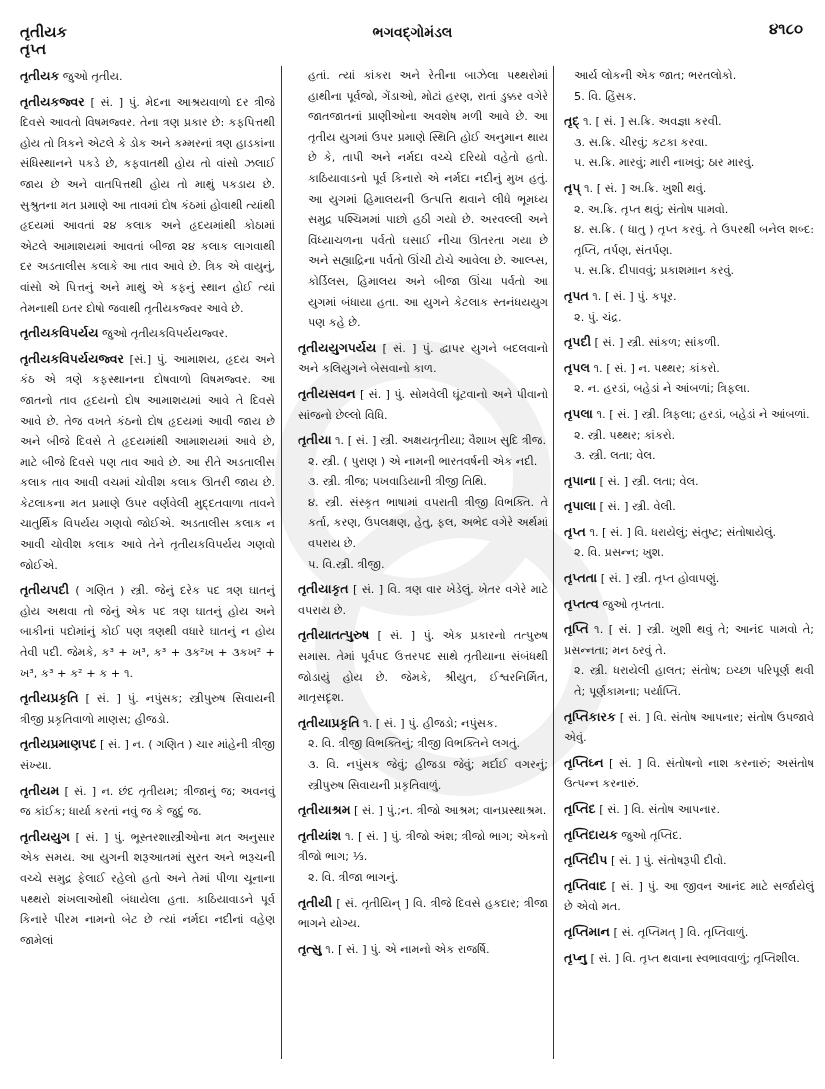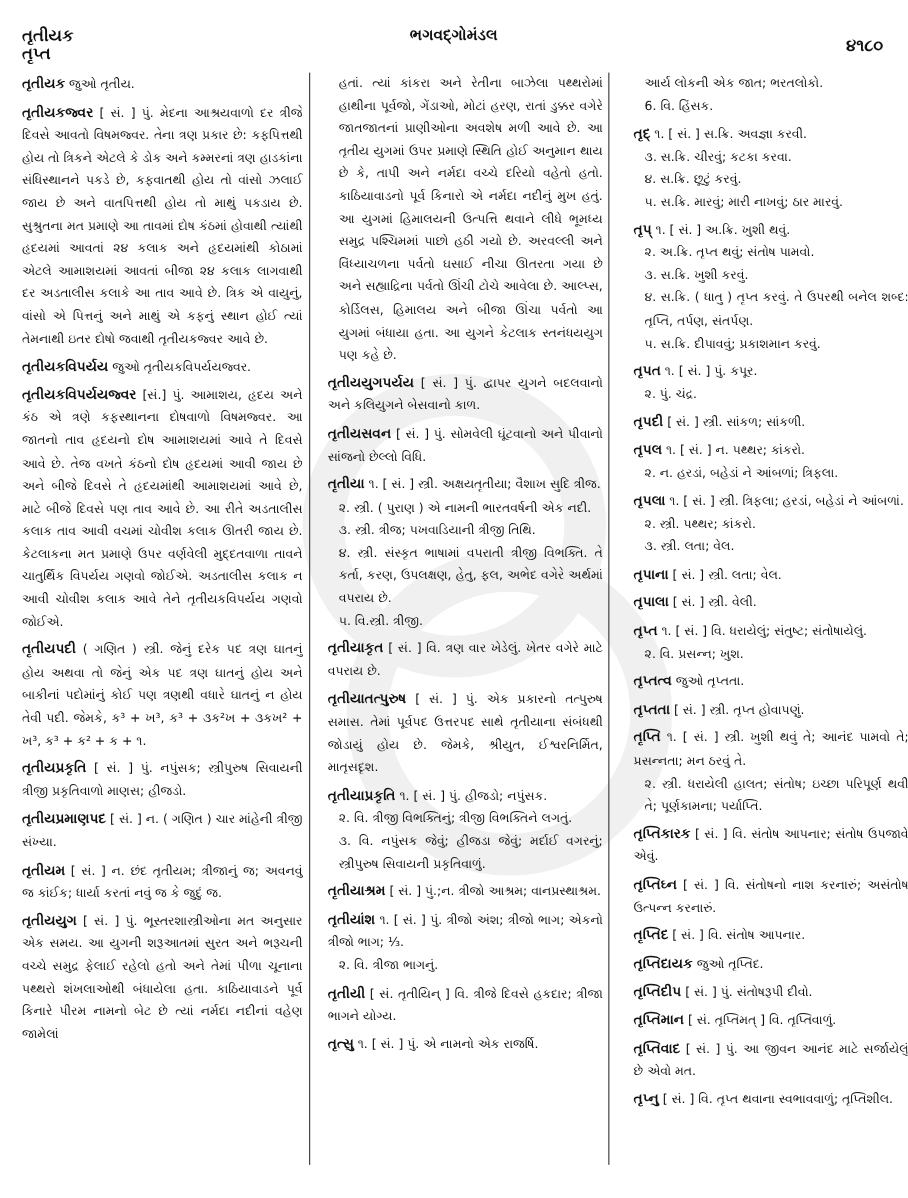--- a/index.html
+++ b/index.html
@@ -3,25 +3,25 @@
 <meta charset="utf-8">
 <style>
   html, body { margin:0; padding:0; background:#ffffff; }
   body { width:825px; height:1089px; position:relative; overflow:hidden;
          font-family:"DejaVu Sans", sans-serif; color:#111; }
   .watermark { position:absolute; left:255px; top:300px; width:320px; height:520px; pointer-events:none; }
   .watermark div { position:absolute; border-radius:50%; border:38px solid #f0f0f0; }
   .hdr { position:absolute; top:20px; left:0; width:825px; height:40px; }
   .hdr .left { position:absolute; left:20px; top:4px; font-size:15px; font-weight:bold; line-height:17px; }
   .hdr .center { position:absolute; left:0; width:825px; top:4px; text-align:center; font-size:14px; font-weight:bold; }
-  .hdr .right { position:absolute; right:22px; top:12px; font-size:15px; font-weight:bold; }
+  .hdr .right { position:absolute; right:22px; top:0; font-size:15px; font-weight:bold; }
   .col { position:absolute; top:66px; bottom:18px; font-size:11.3px; line-height:20.6px; }
   .col1 { left:20px; width:255px; }
   .col2 { left:298px; width:250px; }
-  .col3 { left:576px; width:250px; }
+  .col3 { left:564px; width:250px; }
   .rule { position:absolute; top:66px; bottom:30px; width:1px; background:#333; }
   .rule1 { left:281px; }
   .rule2 { left:553px; }
   .entry { margin:0 0 4px 0; text-align:justify; }
   .entry p { margin:0; }
   .hw { font-weight:bold; font-size:12.5px; }
   .cont { padding-left:10px; }
   .sub { padding-left:10px; margin:0; }
 </style>
 </head>
@@ -111,32 +111,30 @@
     <div class="entry">
       <p><span class="hw">તૃતીયી</span> <span>[ સં. તૃતીયિન્ ] વિ. ત્રીજે દિવસે હકદાર; ત્રીજા ભાગને યોગ્ય.</span></p>
     </div>
     <div class="entry">
       <p><span class="hw">તૃત્સુ</span> <span>૧. [ સં. ] પું. એ નામનો એક રાજર્ષિ.</span></p>
     </div>
   </div>
 <div class="col col3">
     <div class="entry">
       <p class="cont"><span>આર્ય લોકની એક જાત; ભરતલોકો.</span></p>
-      <p class="sub">6. વિ. હિંસક.</p>
+      <p class="sub">5. વિ. હિંસક.</p>
     </div>
     <div class="entry">
       <p><span class="hw">તૃદ્</span> <span>૧. [ સં. ] સ.ક્રિ. અવજ્ઞા કરવી.</span></p>
       <p class="sub">૩. સ.ક્રિ. ચીરવું; કટકા કરવા.</p>
-      <p class="sub">૪. સ.ક્રિ. છૂટું કરવું.</p>
       <p class="sub">૫. સ.ક્રિ. મારવું; મારી નાખવું; ઠાર મારવું.</p>
     </div>
     <div class="entry">
       <p><span class="hw">તૃપ્</span> <span>૧. [ સં. ] અ.ક્રિ. ખુશી થવું.</span></p>
       <p class="sub">૨. અ.ક્રિ. તૃપ્ત થવું; સંતોષ પામવો.</p>
-      <p class="sub">૩. સ.ક્રિ. ખુશી કરવું.</p>
       <p class="sub">૪. સ.ક્રિ. ( ધાતુ ) તૃપ્ત કરવું. તે ઉપરથી બનેલ શબ્દ: તૃપ્તિ, તર્પણ, સંતર્પણ.</p>
       <p class="sub">૫. સ.ક્રિ. દીપાવવું; પ્રકાશમાન કરવું.</p>
     </div>
     <div class="entry">
       <p><span class="hw">તૃપત</span> <span>૧. [ સં. ] પું. કપૂર.</span></p>
       <p class="sub">૨. પું. ચંદ્ર.</p>
     </div>
     <div class="entry">
       <p><span class="hw">તૃપદી</span> <span>[ સં. ] સ્ત્રી. સાંકળ; સાંકળી.</span></p>
     </div>
@@ -153,24 +151,24 @@
       <p><span class="hw">તૃપાના</span> <span>[ સં. ] સ્ત્રી. લતા; વેલ.</span></p>
     </div>
     <div class="entry">
       <p><span class="hw">તૃપાલા</span> <span>[ સં. ] સ્ત્રી. વેલી.</span></p>
     </div>
     <div class="entry">
       <p><span class="hw">તૃપ્ત</span> <span>૧. [ સં. ] વિ. ધરાયેલું; સંતુષ્ટ; સંતોષાયેલું.</span></p>
       <p class="sub">૨. વિ. પ્રસન્ન; ખુશ.</p>
     </div>
     <div class="entry">
-      <p><span class="hw">તૃપ્તત્વ</span> <span>જુઓ તૃપ્તતા.</span></p>
+      <p><span class="hw">તૃપ્તતા</span> <span>[ સં. ] સ્ત્રી. તૃપ્ત હોવાપણું.</span></p>
     </div>
     <div class="entry">
-      <p><span class="hw">તૃપ્તતા</span> <span>[ સં. ] સ્ત્રી. તૃપ્ત હોવાપણું.</span></p>
+      <p><span class="hw">તૃપ્તત્વ</span> <span>જુઓ તૃપ્તતા.</span></p>
     </div>
     <div class="entry">
       <p><span class="hw">તૃપ્તિ</span> <span>૧. [ સં. ] સ્ત્રી. ખુશી થવું તે; આનંદ પામવો તે; પ્રસન્નતા; મન ઠરવું તે.</span></p>
       <p class="sub">૨. સ્ત્રી. ધરાયેલી હાલત; સંતોષ; ઇચ્છા પરિપૂર્ણ થવી તે; પૂર્ણકામના; પર્યાપ્તિ.</p>
     </div>
     <div class="entry">
       <p><span class="hw">તૃપ્તિકારક</span> <span>[ સં. ] વિ. સંતોષ આપનાર; સંતોષ ઉપજાવે એવું.</span></p>
     </div>
     <div class="entry">
       <p><span class="hw">તૃપ્તિઘ્ન</span> <span>[ સં. ] વિ. સંતોષનો નાશ કરનારું; અસંતોષ ઉત્પન્ન કરનારું.</span></p>
@@ -178,21 +176,21 @@
     <div class="entry">
       <p><span class="hw">તૃપ્તિદ</span> <span>[ સં. ] વિ. સંતોષ આપનાર.</span></p>
     </div>
     <div class="entry">
       <p><span class="hw">તૃપ્તિદાયક</span> <span>જુઓ તૃપ્તિદ.</span></p>
     </div>
     <div class="entry">
       <p><span class="hw">તૃપ્તિદીપ</span> <span>[ સં. ] પું. સંતોષરૂપી દીવો.</span></p>
     </div>
     <div class="entry">
-      <p><span class="hw">તૃપ્તિમાન</span> <span>[ સં. તૃપ્તિમત્ ] વિ. તૃપ્તિવાળું.</span></p>
+      <p><span class="hw">તૃપ્તિવાદ</span> <span>[ સં. ] પું. આ જીવન આનંદ માટે સર્જાયેલું છે એવો મત.</span></p>
     </div>
     <div class="entry">
-      <p><span class="hw">તૃપ્તિવાદ</span> <span>[ સં. ] પું. આ જીવન આનંદ માટે સર્જાયેલું છે એવો મત.</span></p>
+      <p><span class="hw">તૃપ્તિમાન</span> <span>[ સં. તૃપ્તિમત્ ] વિ. તૃપ્તિવાળું.</span></p>
     </div>
     <div class="entry">
       <p><span class="hw">તૃપ્નુ</span> <span>[ સં. ] વિ. તૃપ્ત થવાના સ્વભાવવાળું; તૃપ્તિશીલ.</span></p>
     </div>
   </div>
 
 </body></html>

